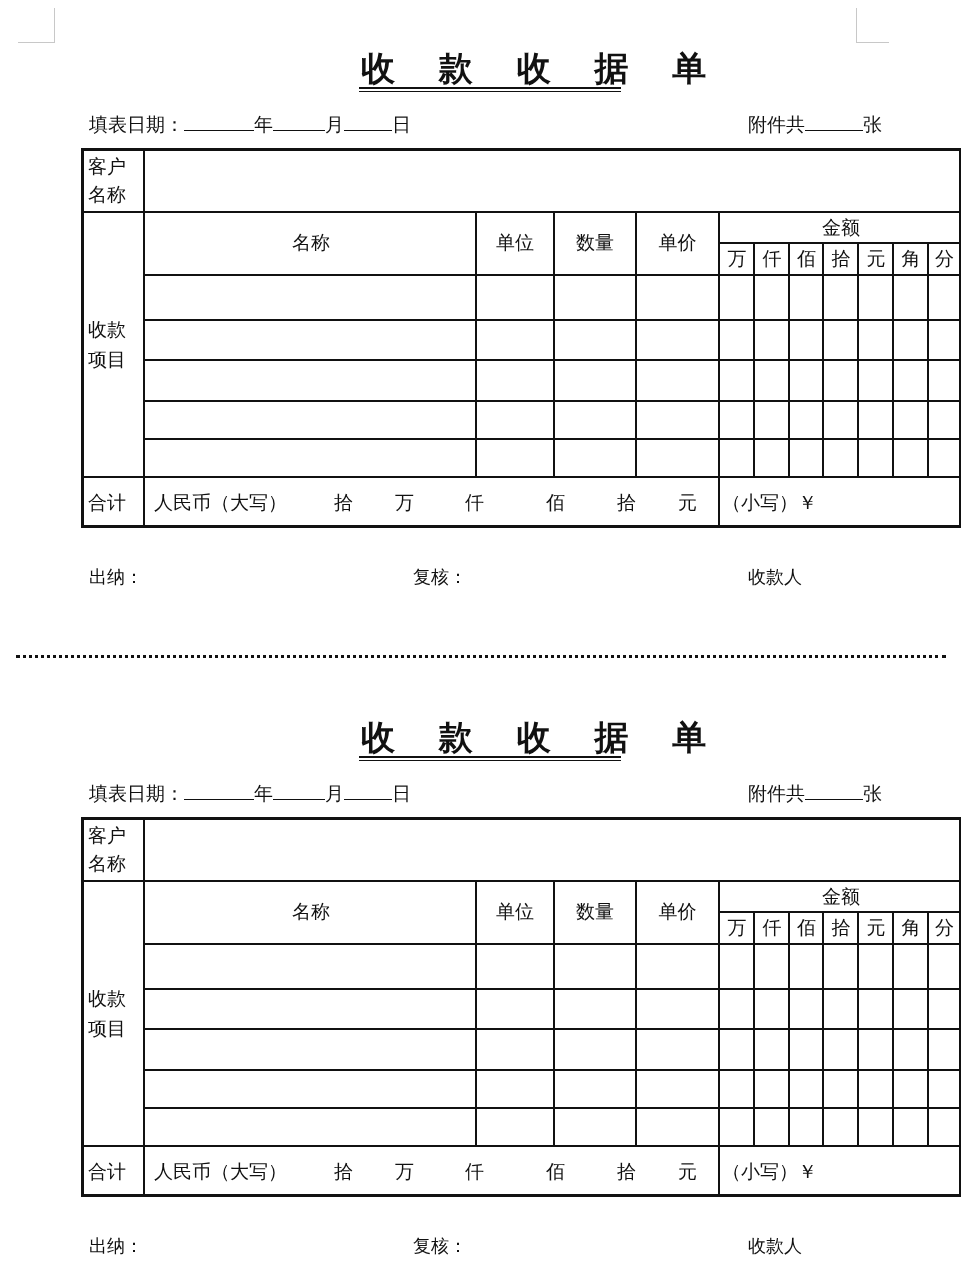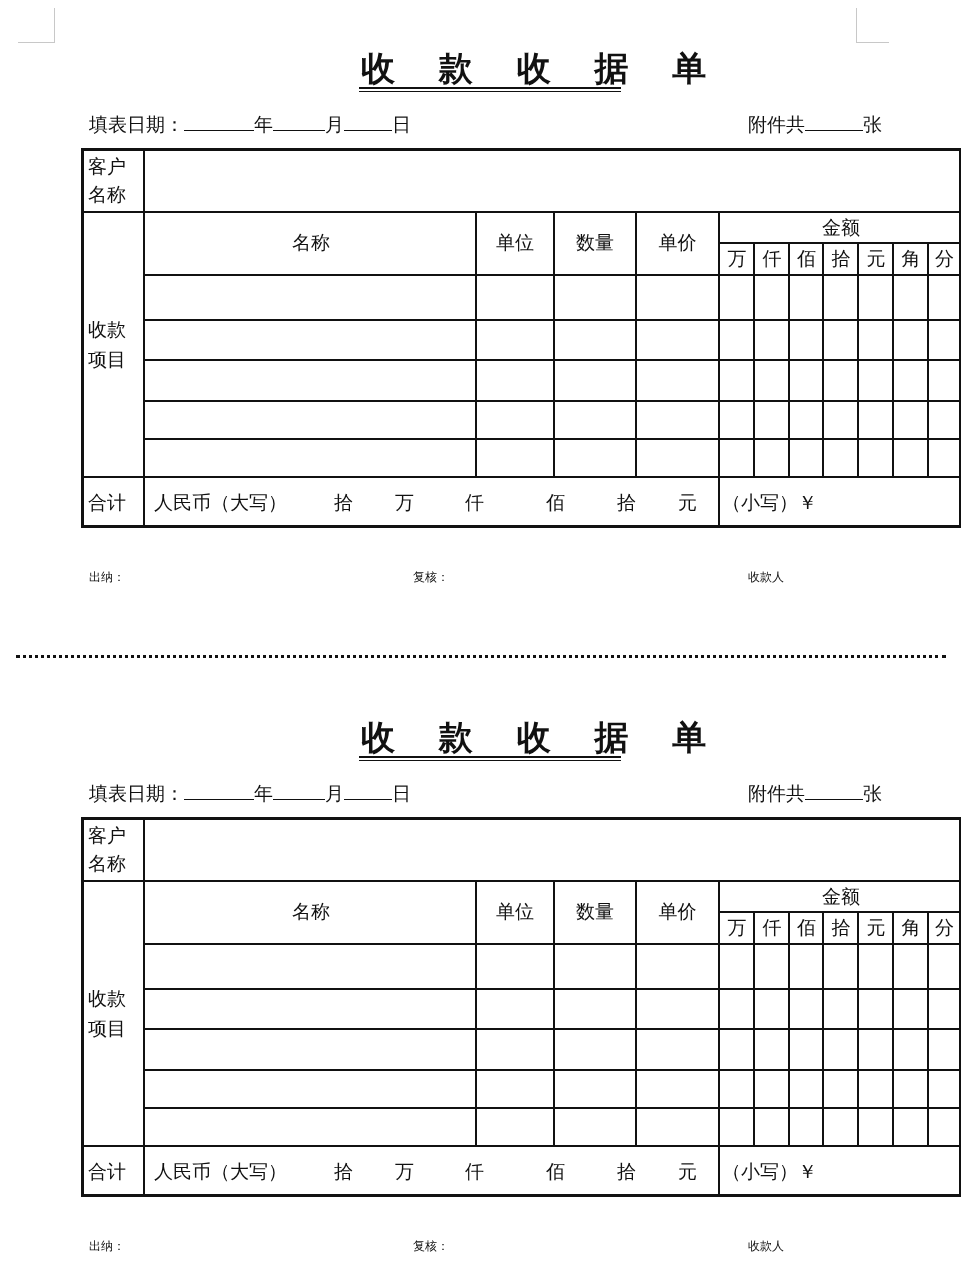--- a/index.html
+++ b/index.html
@@ -18,21 +18,21 @@
   .meta { position: absolute; font-size: 19px; line-height: 24px; white-space: nowrap; }
   .blank { display: inline-block; border-bottom: 1.5px solid #111; height: 18px; vertical-align: baseline; }
 
   .tbl { position: absolute; left: 45px; top: 148px; width: 881px; height: 380px;
          border: 3px solid #111; box-sizing: border-box; }
   .hl { position: absolute; height: 2px; background: #111; }
   .vl { position: absolute; width: 2px; background: #111; }
   .cell-text { position: absolute; font-size: 19px; line-height: 26px; white-space: nowrap; text-align: center; }
   .cell-hit { position: absolute; }
 
-  .sign { position: absolute; font-size: 12px; line-height: 24px; white-space: nowrap; }
+  .sign { position: absolute; font-size: 18px; line-height: 24px; white-space: nowrap; }
   .dotted { position: absolute; left: 16px; top: 655px; width: 930px; height: 0;
             border-top: 3px dotted #111; }
 </style>
 </head>
 <body>
 
 <div class="corner tl"></div>
 <div class="corner tr"></div>
 
 <div id="forms-root">

